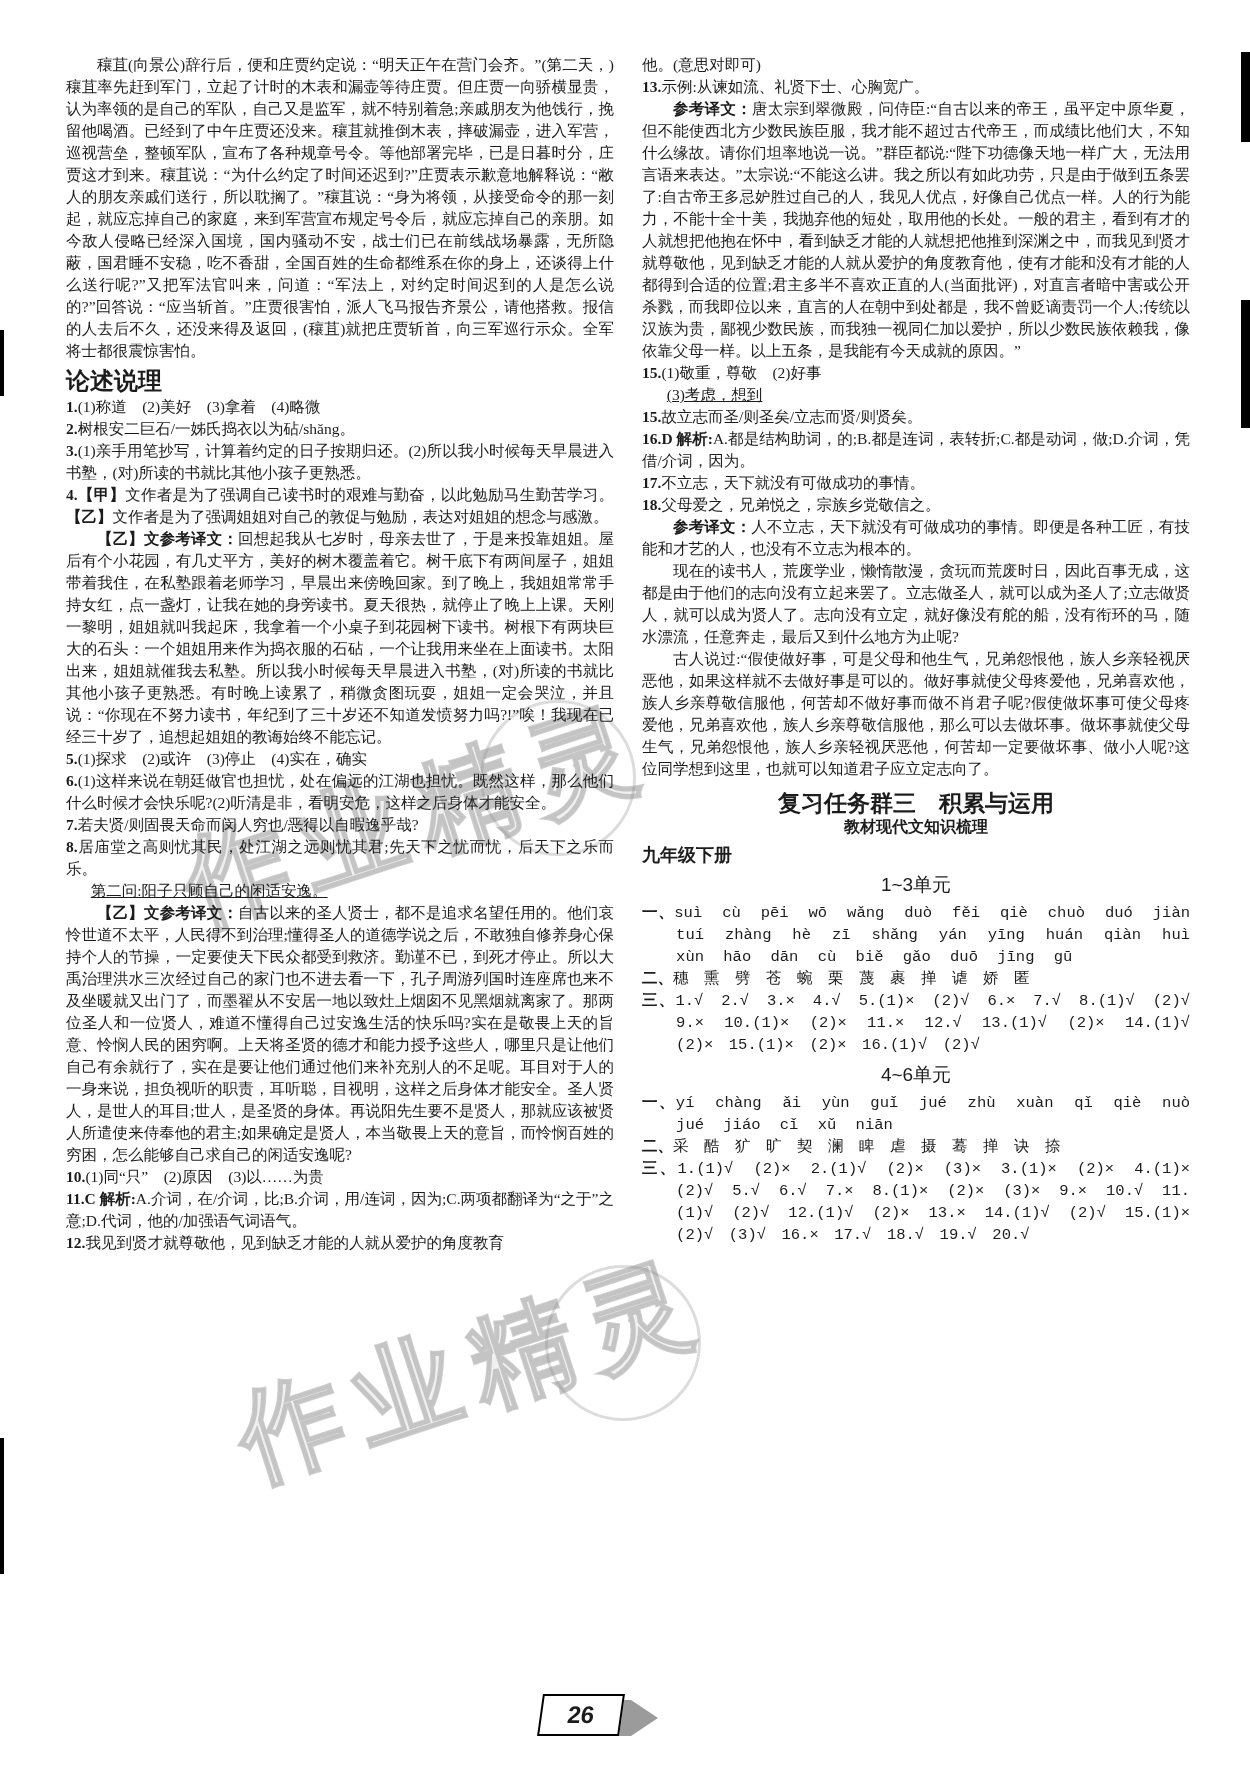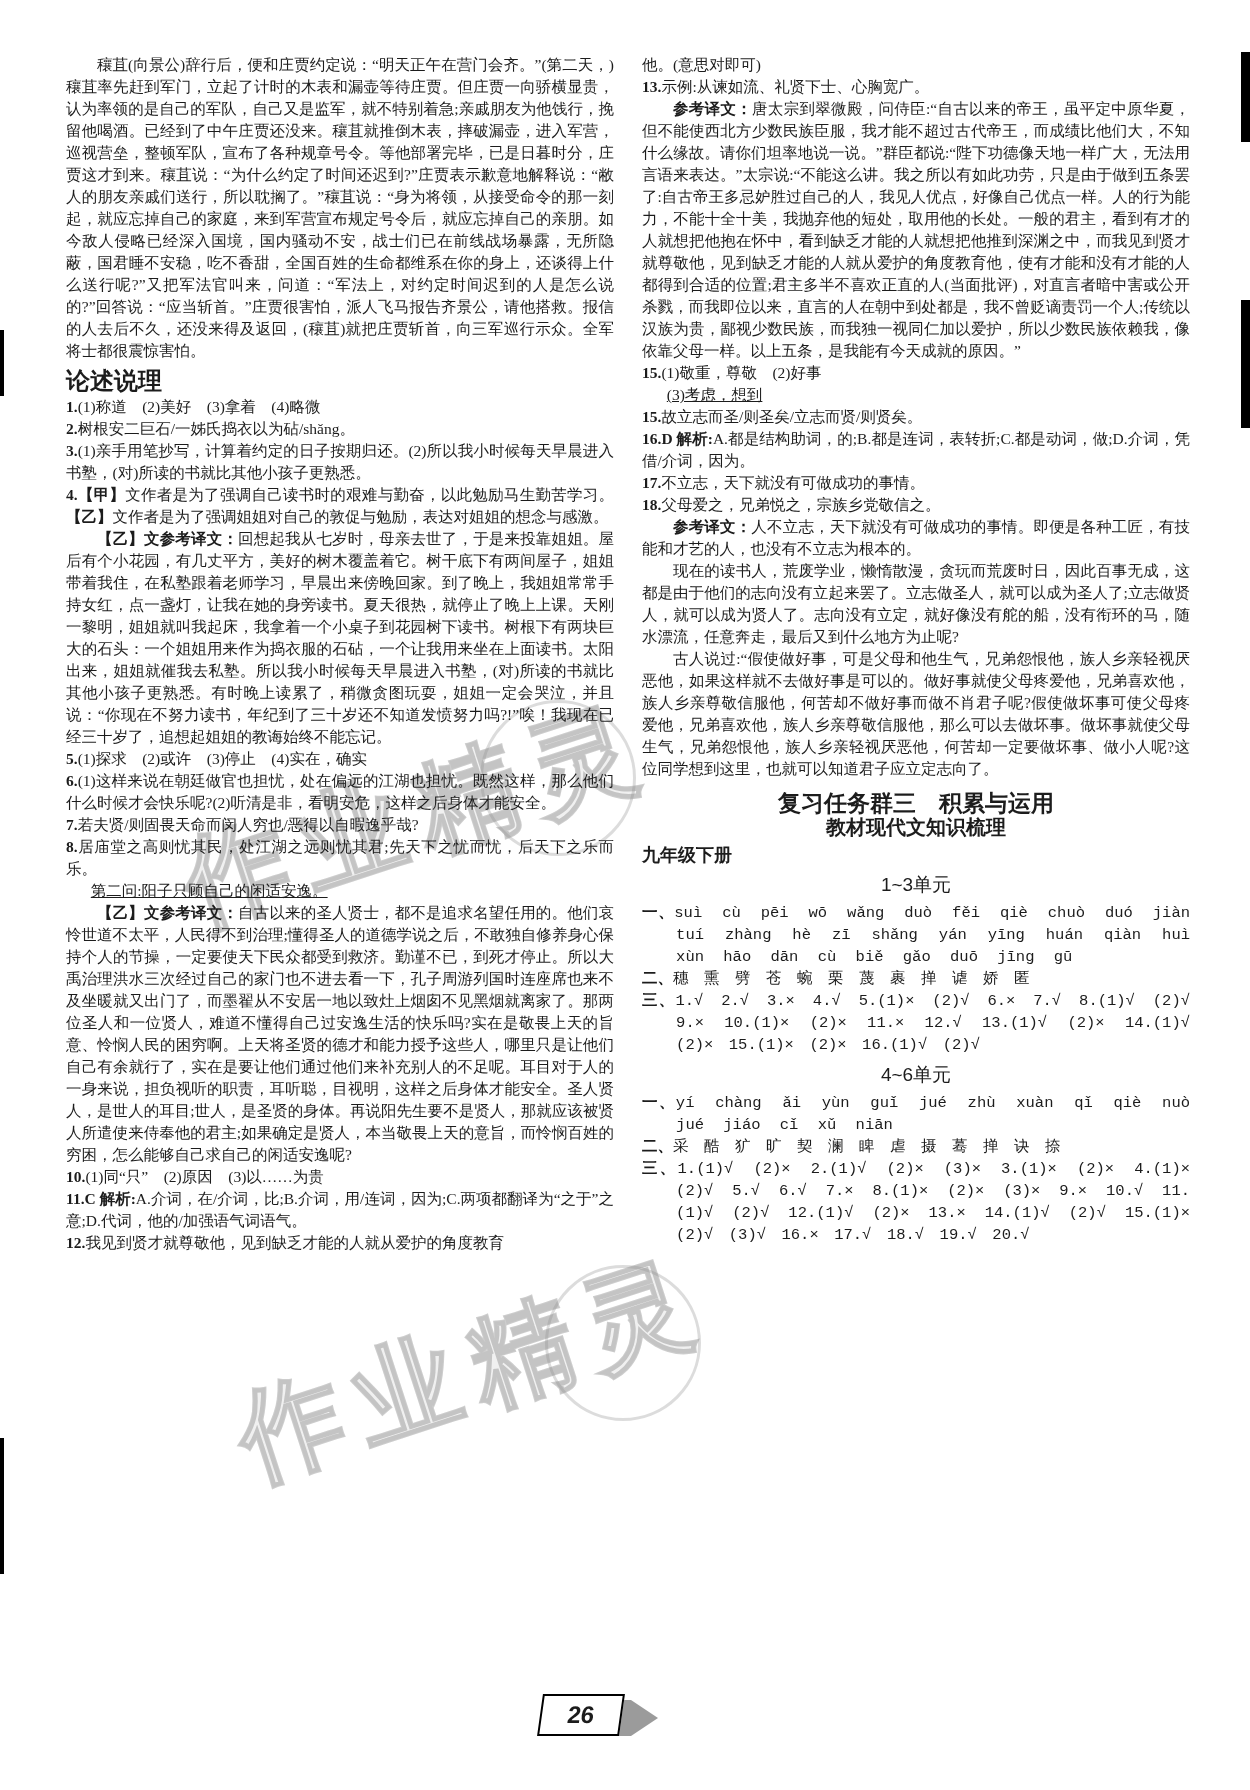--- a/index.html
+++ b/index.html
@@ -9,21 +9,21 @@
   .col-left{left:66px;}
   .col-right{left:642px;}
   .para{margin:0;}
   .indent{text-indent:2em;}
   .sub{padding-left:1.6em;text-decoration:underline;}
   .hang{padding-left:2.2em;text-indent:-2.2em;font-family:Liberation Mono, monospace;}
   .pinyin{word-spacing:10px;}
   .b{font-weight:bold;}
   .h-section{font-family:"Liberation Sans",sans-serif;font-size:24px;font-weight:bold;margin:8px 0 4px;}
   .h-review{font-family:"Liberation Sans",sans-serif;font-size:23px;font-weight:bold;text-align:center;margin:12px 0 2px;}
-  .h-review-sub{font-family:"Liberation Sans",sans-serif;font-size:20px;font-weight:bold;text-align:center;margin:2px 0 6px;}
+  .h-review-sub{font-family:"Liberation Sans",sans-serif;font-size:16px;font-weight:bold;text-align:center;margin:2px 0 6px;}
   .h-grade{font-family:"Liberation Sans",sans-serif;font-size:18px;font-weight:bold;margin:6px 0 4px;}
   .h-unit{font-family:"Liberation Sans",sans-serif;font-size:19px;font-weight:normal;text-align:center;margin:8px 0 6px;}
   .watermark{position:absolute;font-family:"Liberation Sans",sans-serif;font-weight:bold;
              font-size:105px;letter-spacing:16px;white-space:nowrap;
              color:rgba(160,160,160,0.16);-webkit-text-stroke:2px rgba(130,130,130,0.40);
              transform:rotate(-18deg);pointer-events:none;}
   .wm1{left:175px;top:745px;}
   .wm2{left:230px;top:1300px;}
   .wm-circle{position:absolute;width:150px;height:150px;border:3px solid rgba(140,140,140,0.30);
              border-radius:50%;pointer-events:none;}

